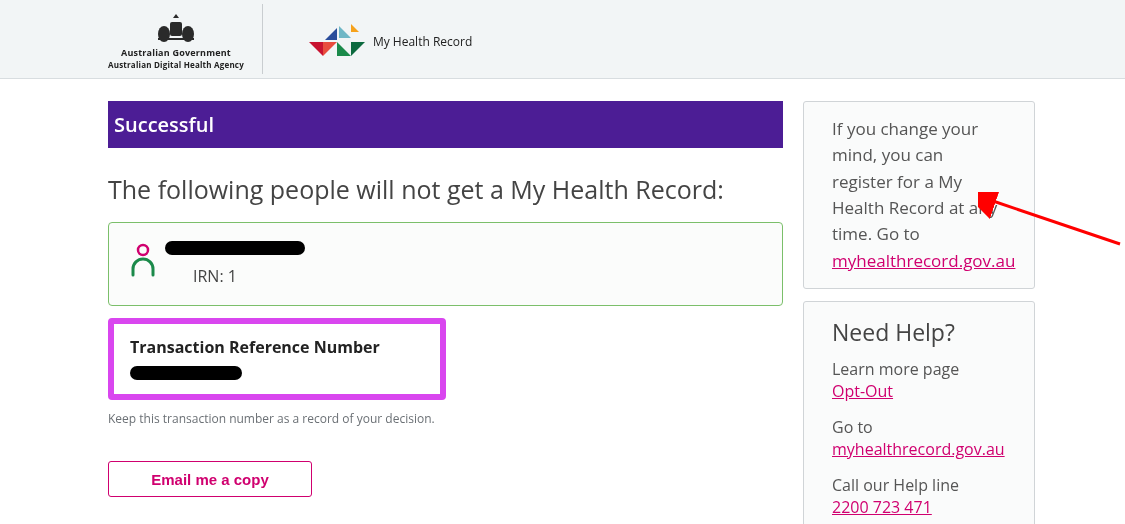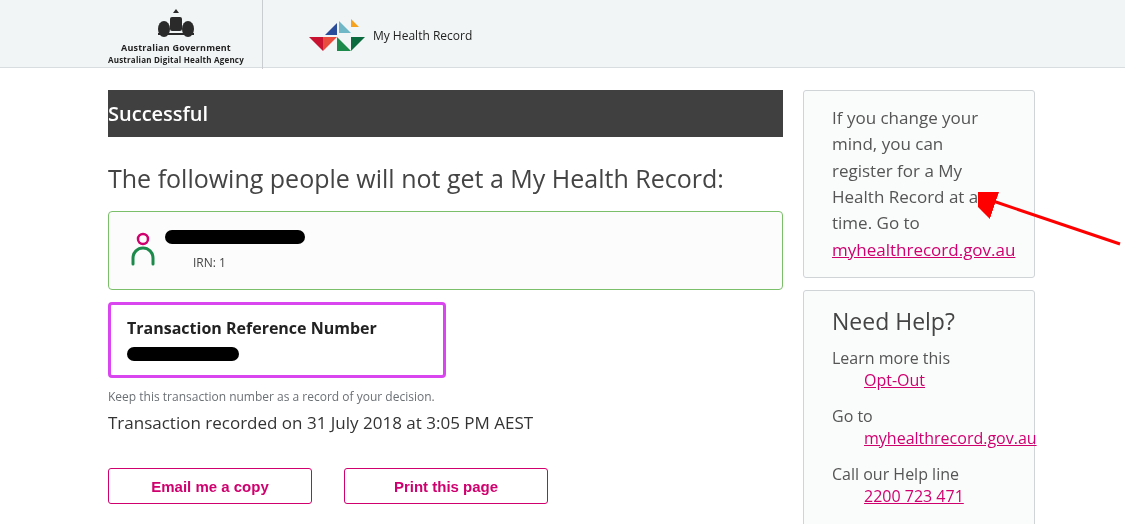--- a/index.html
+++ b/index.html
@@ -6,21 +6,21 @@
     body {
       font-family: "Segoe UI", "Open Sans", Arial, sans-serif;
       background: #ffffff;
       color: #333;
       width: 1125px;
       height: 524px;
       overflow: hidden;
     }
     .topbar {
       background: #f2f5f6;
-      height: 68px;
+      height: 79px;
       border-bottom: 1px solid #d8dde0;
       display: flex;
       align-items: center;
       padding-left: 108px;
     }
     .gov-block {
       display: flex;
       flex-direction: column;
       align-items: center;
       padding-right: 18px;
@@ -41,46 +41,46 @@
     }
     .mhr-logo { width: 70px; height: 38px; position: relative; }
     .mhr-caption { font-size: 12px; color: #222; margin-top: 4px; }
     .page {
       display: flex;
       padding: 22px 0 0 108px;
     }
     .main-col { width: 675px; }
     .side-col { width: 232px; margin-left: 20px; }
     .success-banner {
-      background: #404040;
+      background: #4c1d95;
       color: #fff;
       font-size: 20px;
       font-weight: 600;
-      padding: 10px 0;
+      padding: 10px 6px;
     }
     .intro {
       font-size: 25px;
       color: #444;
       font-weight: 400;
       margin: 24px 0 16px 0;
     }
     .person-card {
       border: 1px solid #7bbf6a;
       border-radius: 4px;
       background: #fbfcfb;
       padding: 18px 20px 18px 22px;
       display: flex;
       align-items: flex-start;
     }
     .person-icon { margin-right: 10px; margin-top: 2px; }
     .person-info { display: flex; flex-direction: column; }
     .redact-name { width: 140px; height: 14px; background: #000; border-radius: 7px; margin-bottom: 10px; }
-    .irn { font-size: 12px; color: #444; margin-left: 28px; }
+    .irn { font-size: 16px; color: #444; margin-left: 28px; }
     .trn-card {
-      border: 3px solid #d946ef;
+      border: 6px solid #d946ef;
       border-radius: 4px;
       width: 338px;
       padding: 12px 4px 14px 16px;
       margin-top: 12px;
     }
     .trn-title { font-size: 16px; font-weight: 700; color: #222; margin-bottom: 8px; }
     .redact-trn { width: 112px; height: 14px; background: #000; border-radius: 7px; }
     .keep-note { font-size: 12px; color: #6b7075; margin-top: 10px; }
     .recorded { font-size: 17px; color: #333; margin-top: 6px; }
     .btn-row { display: flex; gap: 32px; margin-top: 34px; }
@@ -101,21 +101,21 @@
       border-radius: 3px;
       background: #fafbfb;
       padding: 14px 28px;
       margin-bottom: 12px;
     }
     .note-box { font-size: 17px; color: #555; line-height: 1.55; }
     .link { color: #d0006f; text-decoration: underline; cursor: pointer; }
     .help-title { font-size: 23px; color: #444; margin-bottom: 10px; }
     .help-section { margin-bottom: 14px; }
     .help-label { font-size: 16px; color: #555; }
-    .help-link { font-size: 16px; margin-left: 32px; }
+    .help-link { font-size: 16px; }
     .arrow {
       position: absolute;
       pointer-events: none;
     }
     .container { position: relative; }
   </style>
 </head>
 <body>
 
 <div class="container">
@@ -172,44 +172,40 @@
           <div class="irn">IRN: 1</div>
         </div>
       </div>
 
       <div class="trn-card">
         <div class="trn-title">Transaction Reference Number</div>
         <div class="redact-trn"></div>
       </div>
 
       <div class="keep-note">Keep this transaction number as a record of your decision.</div>
-      <div class="recorded">Transaction recorded on 31 July 2018 at 3:05 PM AEST</div>
 
       <div class="btn-row">
         <button class="btn">
           <span>Email me a copy</span>
         </button>
-        <button class="btn">
-          <span>Print this page</span>
-        </button>
       </div>
 
     </div>
 
     <div class="side-col">
       <div class="note-box">
         <span>If you change your mind, you can register for a My Health Record at any time. Go to </span>
         <a class="link">myhealthrecord.gov.au</a>
       </div>
 
       <div class="help-box">
         <div class="help-title">Need Help?</div>
 
         <div class="help-section">
-          <div class="help-label">Learn more this</div>
+          <div class="help-label">Learn more page</div>
           <a class="link help-link">Opt-Out</a>
         </div>
 
         <div class="help-section">
           <div class="help-label">Go to</div>
           <a class="link help-link">myhealthrecord.gov.au</a>
         </div>
 
         <div class="help-section">
           <div class="help-label">Call our Help line</div>

